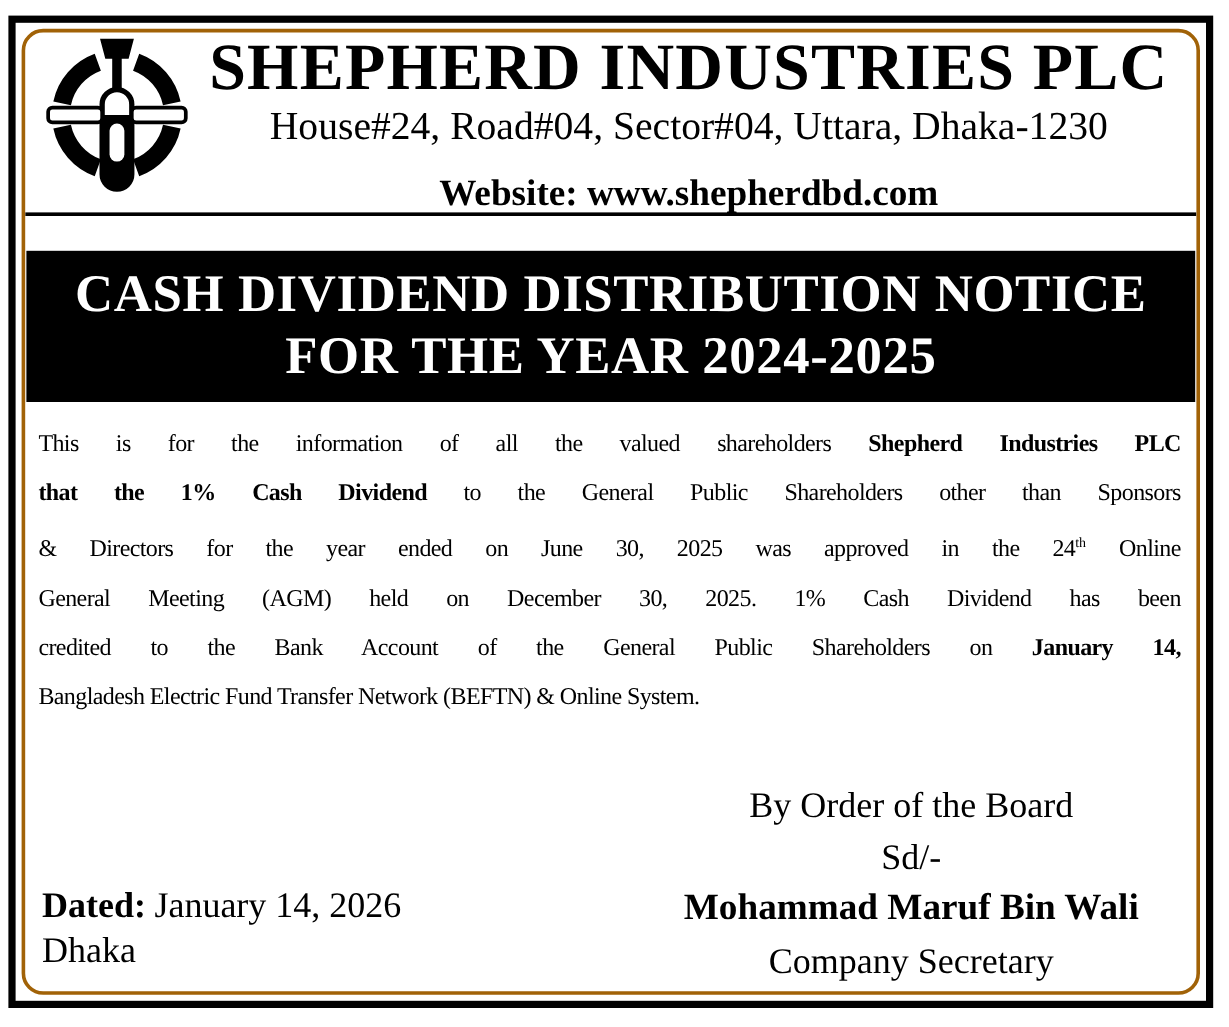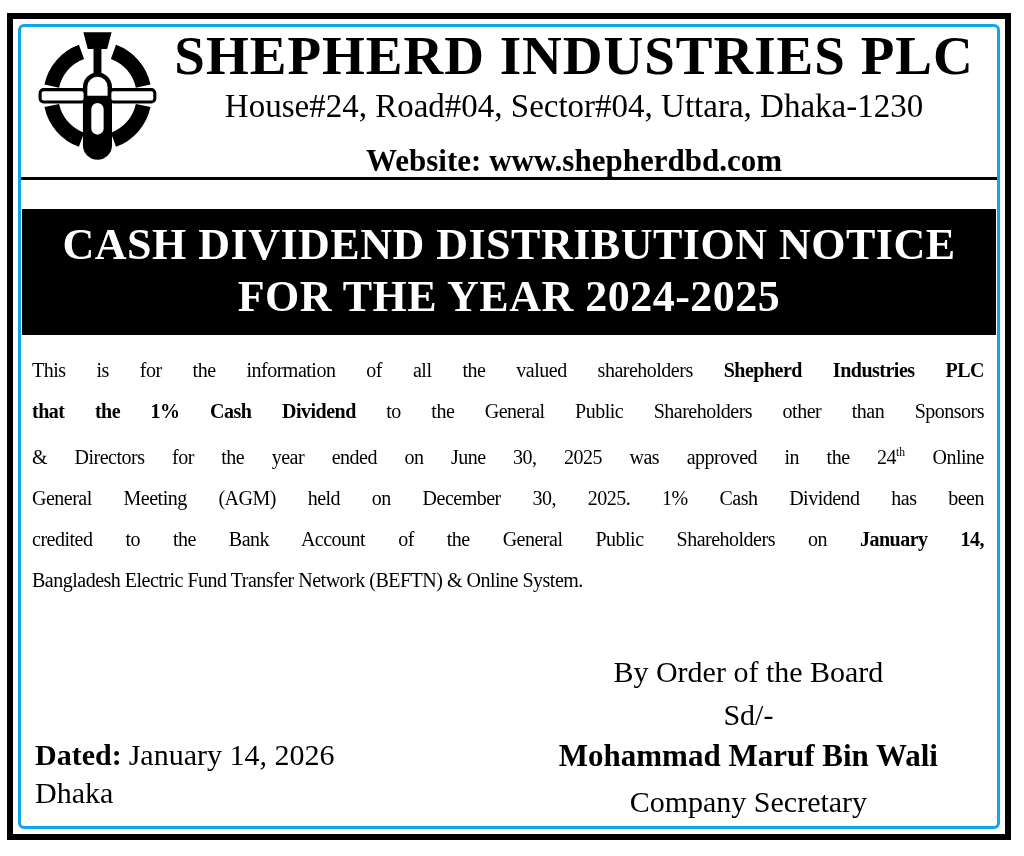--- a/index.html
+++ b/index.html
@@ -10,22 +10,22 @@
     font-family:"Liberation Serif", serif;
     position:relative;
     overflow:hidden;
   }
   .frame-outer {
     position:absolute; left:7px; top:13px; right:13px; bottom:16px;
     border:6px solid #000;
   }
   .frame-inner {
     position:absolute; left:5px; top:5px; right:5px; bottom:5px;
-    border:3px solid #0ea5e9;
-    border-radius:6px;
+    border:3px solid #a16207;
+    border-radius:18px;
     overflow:hidden;
     display:flex; flex-direction:column;
   }
   
   .header {
     height:150px;
     border-bottom:3px solid #000;
     display:flex; align-items:center;
     padding:0 10px 0 14px;
     flex:0 0 auto;
@@ -65,21 +65,21 @@
   .notice-line:last-child { text-align-last:left; }
   .b { font-weight:bold; }
   .sup { font-size:0.58em; vertical-align:super; letter-spacing:0; }
   
   .footer {
     display:flex; justify-content:space-between; align-items:flex-end;
     padding:26px 26px 0 14px;
     flex:1 1 auto;
   }
   .dated-block { font-size:30px; line-height:38px; margin-bottom:14px; }
-  .signature-block { text-align:center; margin-right:33px; margin-bottom:6px; }
+  .signature-block { text-align:center; margin-right:22px; margin-bottom:6px; }
   .sig-by-order { font-size:30px; line-height:37px; }
   .sig-sd { font-size:30px; line-height:37px; margin-top:6px; }
   .sig-name { font-size:31px; line-height:38px; font-weight:bold; margin-top:4px; }
   .sig-title { font-size:30px; line-height:37px; margin-top:8px; }
   .dated-value-span { margin-left:7px;font-family:Liberation Serif, serif; }
 </style>
 </head>
 <body>
 
 <div class="frame-outer">

